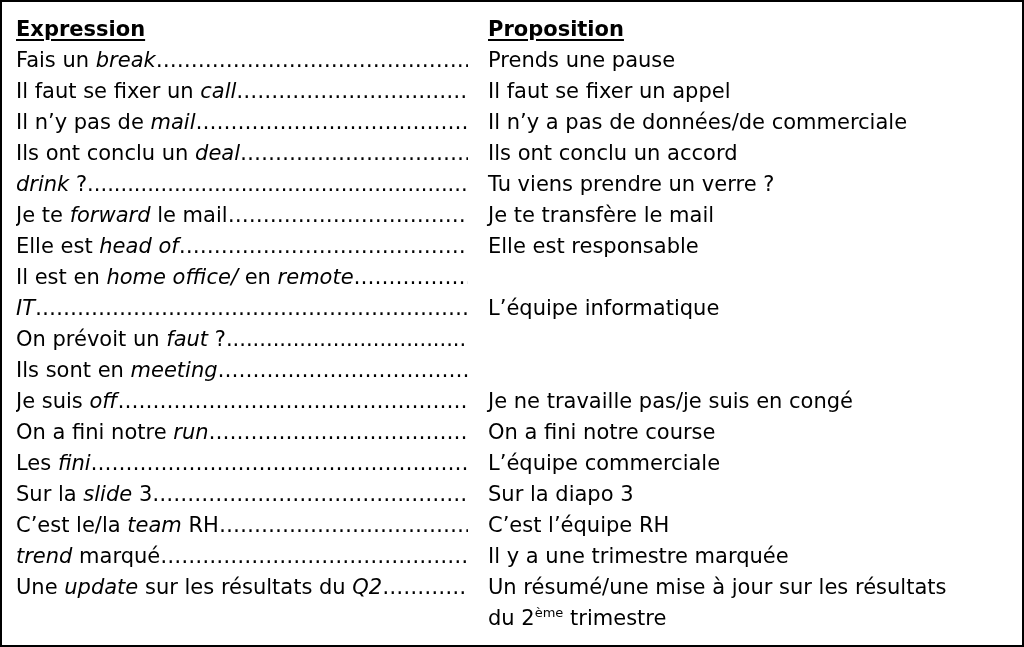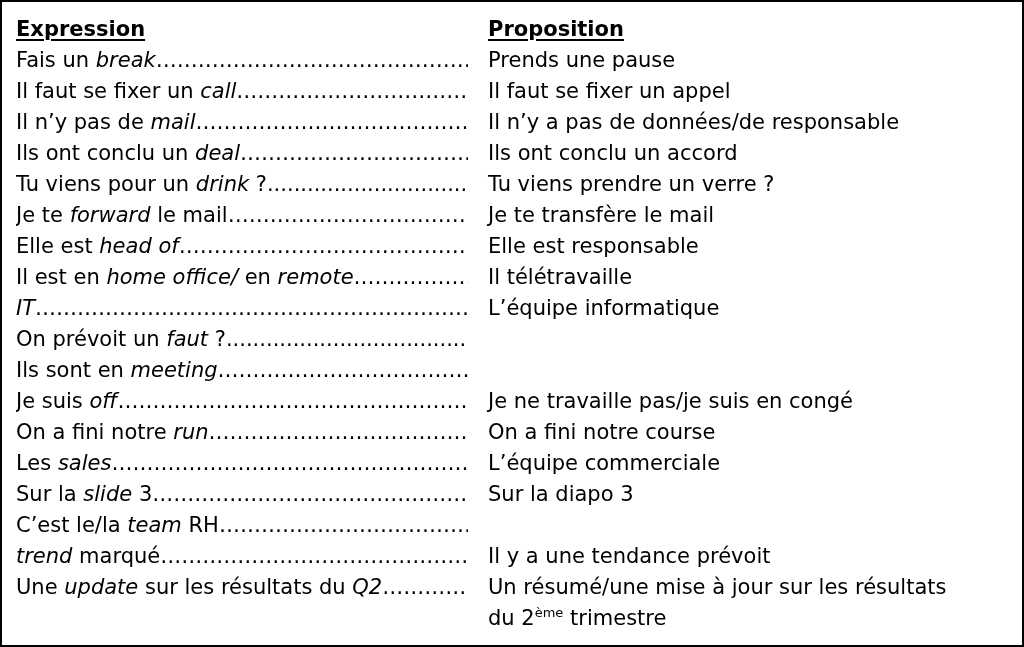--- a/index.html
+++ b/index.html
@@ -84,33 +84,32 @@
           <span class="leader">………………………………………………………………………………………………………………………………………………………………..</span>
         </div>
         <div class="cell-right"><span>Il faut se fixer un appel</span></div>
       </div>
       <div class="row">
         <div class="cell-left">
           <span class="expr-seg">Il n’y pas de </span>
           <em class="expr-seg">mail</em>
           <span class="leader">………………………………………………………………………………………………………………………………………………………………..</span>
         </div>
-        <div class="cell-right"><span>Il n’y a pas de données/de responsable</span></div>
+        <div class="cell-right"><span>Il n’y a pas de données/de commerciale</span></div>
       </div>
       <div class="row">
         <div class="cell-left">
           <span class="expr-seg">Ils ont conclu un </span>
           <em class="expr-seg">deal</em>
           <span class="leader">………………………………………………………………………………………………………………………………………………………………..</span>
         </div>
         <div class="cell-right"><span>Ils ont conclu un accord</span></div>
       </div>
       <div class="row">
         <div class="cell-left">
-          <span class="expr-seg">Tu viens pour un </span>
           <em class="expr-seg">drink</em>
           <span class="expr-seg"> ?</span>
           <span class="leader">.......................................................................</span>
         </div>
         <div class="cell-right"><span>Tu viens prendre un verre ?</span></div>
       </div>
       <div class="row">
         <div class="cell-left">
           <span class="expr-seg">Je te </span>
           <em class="expr-seg">forward</em>
@@ -128,21 +127,20 @@
         <div class="cell-right"><span>Elle est responsable</span></div>
       </div>
       <div class="row">
         <div class="cell-left">
           <span class="expr-seg">Il est en </span>
           <em class="expr-seg">home office/</em>
           <span class="expr-seg"> en </span>
           <em class="expr-seg">remote</em>
           <span class="leader">………………………………………………………………………………………………………………………………………………………………..</span>
         </div>
-        <div class="cell-right"><span>Il télétravaille</span></div>
       </div>
       <div class="row">
         <div class="cell-left">
           <em class="expr-seg">IT</em>
           <span class="leader">………………………………………………………………………………………………………………………………………………………………..</span>
         </div>
         <div class="cell-right"><span>L’équipe informatique</span></div>
       </div>
       <div class="row">
         <div class="cell-left">
@@ -171,49 +169,50 @@
         <div class="cell-left">
           <span class="expr-seg">On a fini notre </span>
           <em class="expr-seg">run</em>
           <span class="leader">………………………………………………………………………………………………………………………………………………………………..</span>
         </div>
         <div class="cell-right"><span>On a fini notre course</span></div>
       </div>
       <div class="row">
         <div class="cell-left">
           <span class="expr-seg">Les </span>
-          <em class="expr-seg">sales</em>
+          <em class="expr-seg">fini</em>
           <span class="leader">………………………………………………………………………………………………………………………………………………………………..</span>
         </div>
         <div class="cell-right"><span>L’équipe commerciale</span></div>
       </div>
       <div class="row">
         <div class="cell-left">
           <span class="expr-seg">Sur la </span>
           <em class="expr-seg">slide</em>
           <span class="expr-seg"> 3</span>
           <span class="leader">………………………………………………………………………………………………………………………………………………………………..</span>
         </div>
         <div class="cell-right"><span>Sur la diapo 3</span></div>
       </div>
       <div class="row">
         <div class="cell-left">
           <span class="expr-seg">C’est le/la </span>
           <em class="expr-seg">team</em>
           <span class="expr-seg"> RH</span>
           <span class="leader">………………………………………………………………………………………………………………………………………………………………..</span>
         </div>
+        <div class="cell-right"><span>C’est l’équipe RH</span></div>
       </div>
       <div class="row">
         <div class="cell-left">
           <em class="expr-seg">trend</em>
           <span class="expr-seg"> marqué</span>
           <span class="leader">………………………………………………………………………………………………………………………………………………………………..</span>
         </div>
-        <div class="cell-right"><span>Il y a une tendance prévoit</span></div>
+        <div class="cell-right"><span>Il y a une trimestre marquée</span></div>
       </div>
       <div class="row">
         <div class="cell-left">
           <span class="expr-seg">Une </span>
           <em class="expr-seg">update</em>
           <span class="expr-seg"> sur les résultats du </span>
           <em class="expr-seg">Q2</em>
           <span class="leader">………………………………………………………………………………………………………………………………………………………………..</span>
         </div>
         <div class="cell-right"><span>Un résumé/une mise à jour sur les résultats du 2</span><sup class="ord">ème</sup><span> trimestre</span></div>

